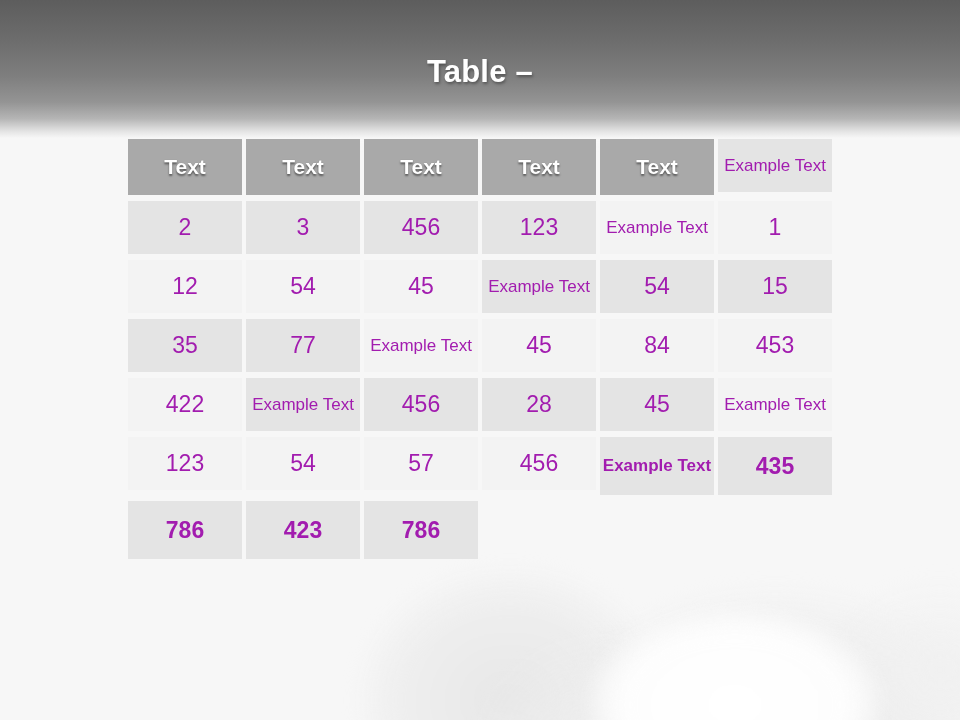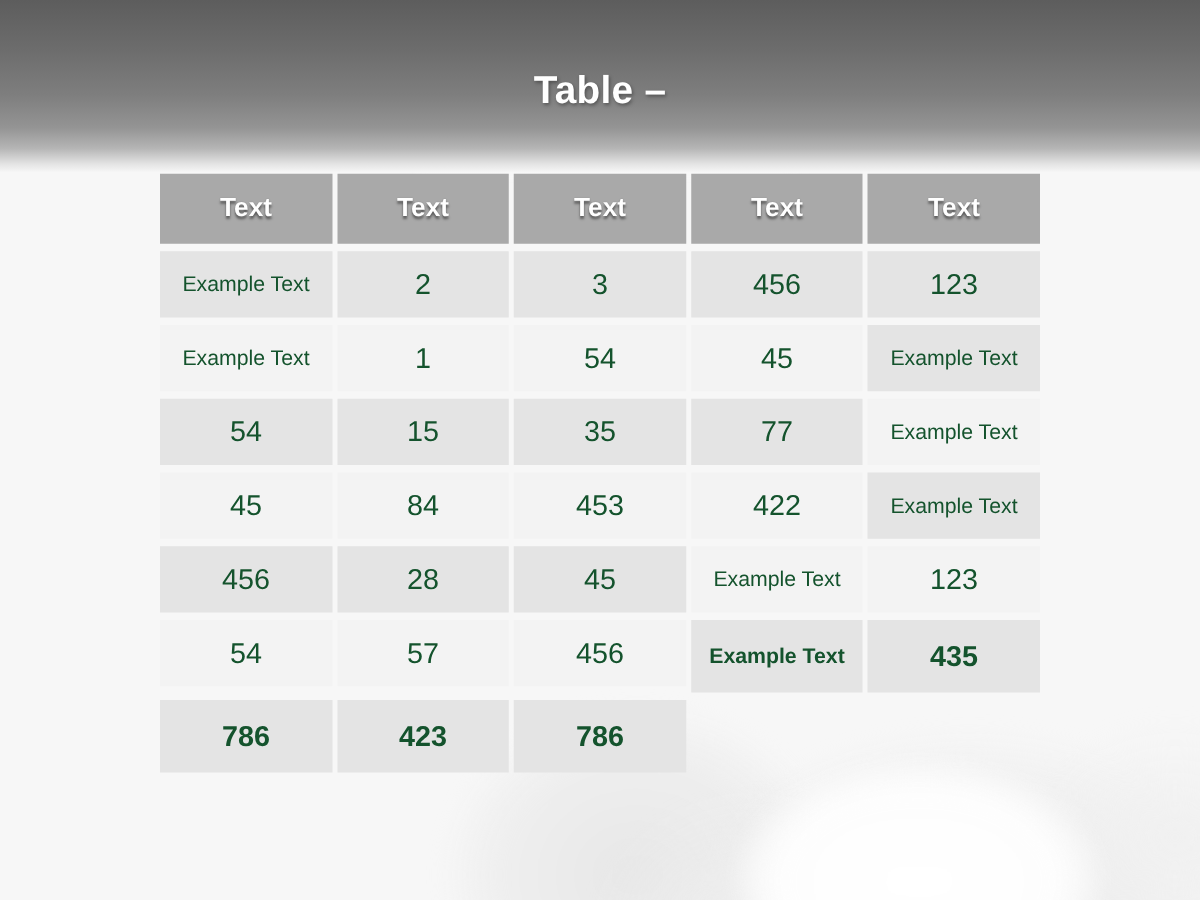--- a/index.html
+++ b/index.html
@@ -34,32 +34,32 @@
     background:radial-gradient(ellipse at center,#ffffff 0%,#fdfdfd 55%,rgba(247,247,247,0) 80%);}
   .blob.b4{left:470px;top:640px;width:240px;height:200px;transform:rotate(-28deg);
     background:radial-gradient(ellipse at center,#ededed 0%,rgba(247,247,247,0) 72%);}
   .blob.b5{left:830px;top:580px;width:220px;height:180px;
     background:radial-gradient(ellipse at center,#f0f0f0 0%,rgba(247,247,247,0) 74%);}
   .blob.b6{left:330px;top:108px;width:310px;height:40px;border-radius:8px;filter:blur(6px);
     background:linear-gradient(180deg,rgba(252,252,252,.8),rgba(247,247,247,0));}
   
   .table-grid{
     position:absolute;left:128px;top:139px;width:704px;z-index:2;
-    display:grid;grid-template-columns:repeat(5,1fr);
+    display:grid;grid-template-columns:repeat(6,1fr);
     column-gap:4px;row-gap:6px;
   }
   .th{
     height:56px;background:var(--header-bg);
     display:flex;align-items:center;justify-content:center;
     color:#fff;font-weight:bold;font-size:21px;
     text-shadow:0 2px 2px rgba(0,0,0,.45), 0 0 1px rgba(0,0,0,.25);
   }
   .cell{
     height:53px;display:flex;align-items:center;justify-content:center;
-    color:#14532d;
+    color:#a21caf;
   }
   .cell.lbl{font-size:17px;}
   .cell.num{font-size:23px;}
   .row-dark{background:var(--row-dark);}
   .row-light{background:var(--row-light);}
   .emph{font-weight:bold;height:58px;}
 </style>
 </head>
 <body>
 
@@ -87,20 +87,21 @@
       <div class="th">Text</div>
       <div class="th">Text</div>
       <div class="th">Text</div>
       <div class="cell lbl row-dark">Example Text</div>
       <div class="cell num row-dark">2</div>
       <div class="cell num row-dark">3</div>
       <div class="cell num row-dark">456</div>
       <div class="cell num row-dark">123</div>
       <div class="cell lbl row-light">Example Text</div>
       <div class="cell num row-light">1</div>
+      <div class="cell num row-light">12</div>
       <div class="cell num row-light">54</div>
       <div class="cell num row-light">45</div>
       <div class="cell lbl row-dark">Example Text</div>
       <div class="cell num row-dark">54</div>
       <div class="cell num row-dark">15</div>
       <div class="cell num row-dark">35</div>
       <div class="cell num row-dark">77</div>
       <div class="cell lbl row-light">Example Text</div>
       <div class="cell num row-light">45</div>
       <div class="cell num row-light">84</div>

